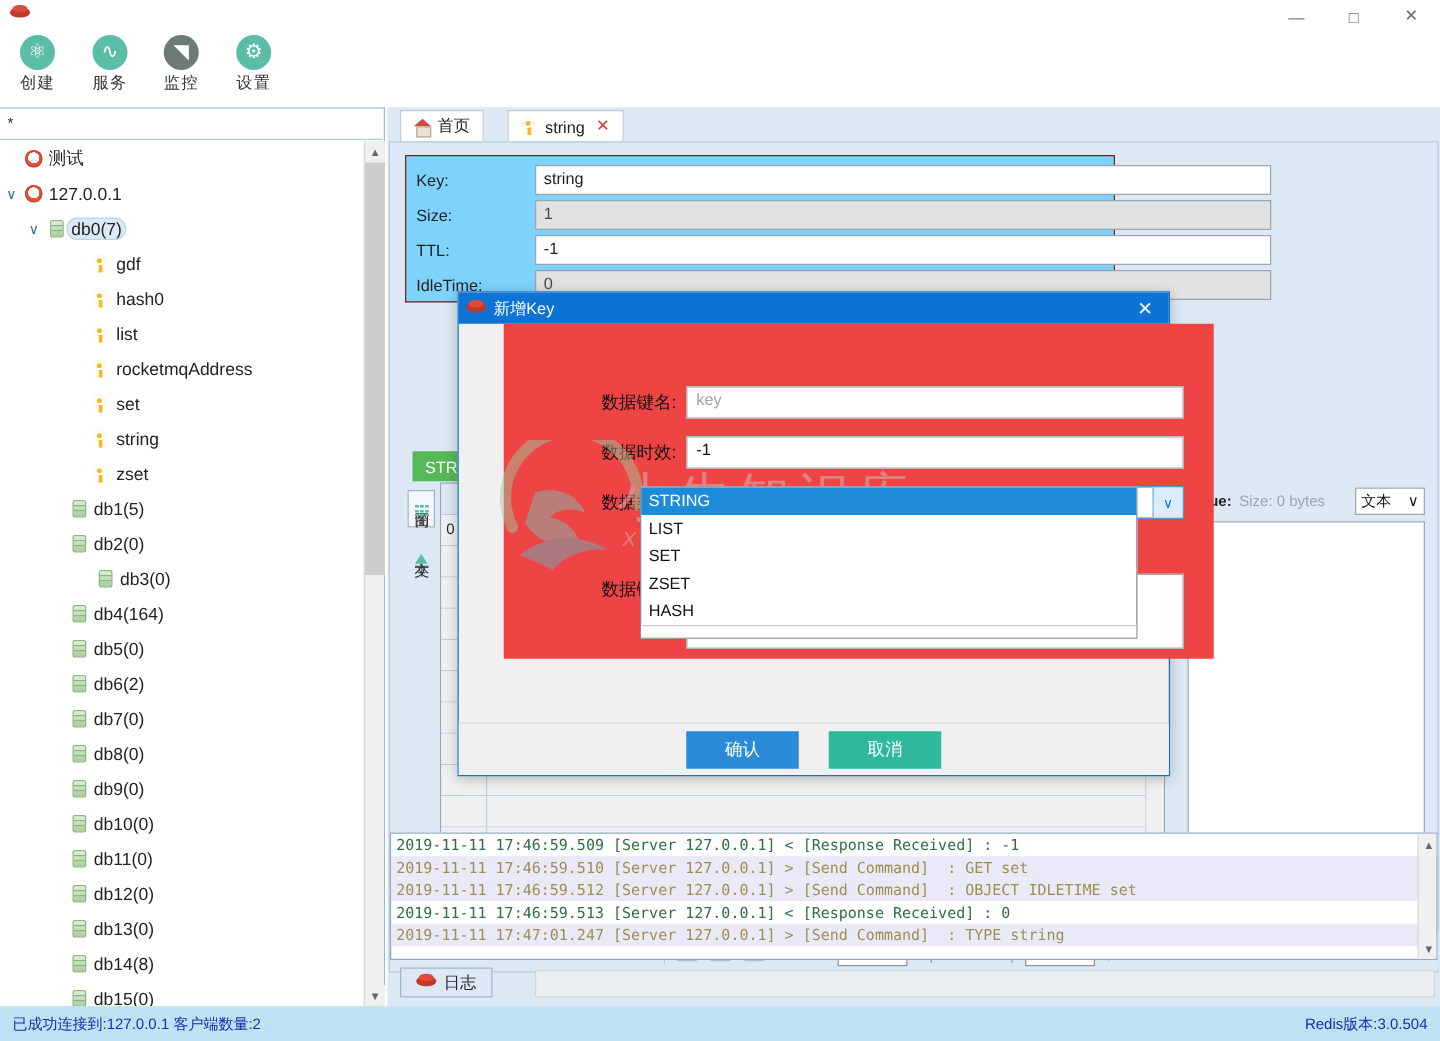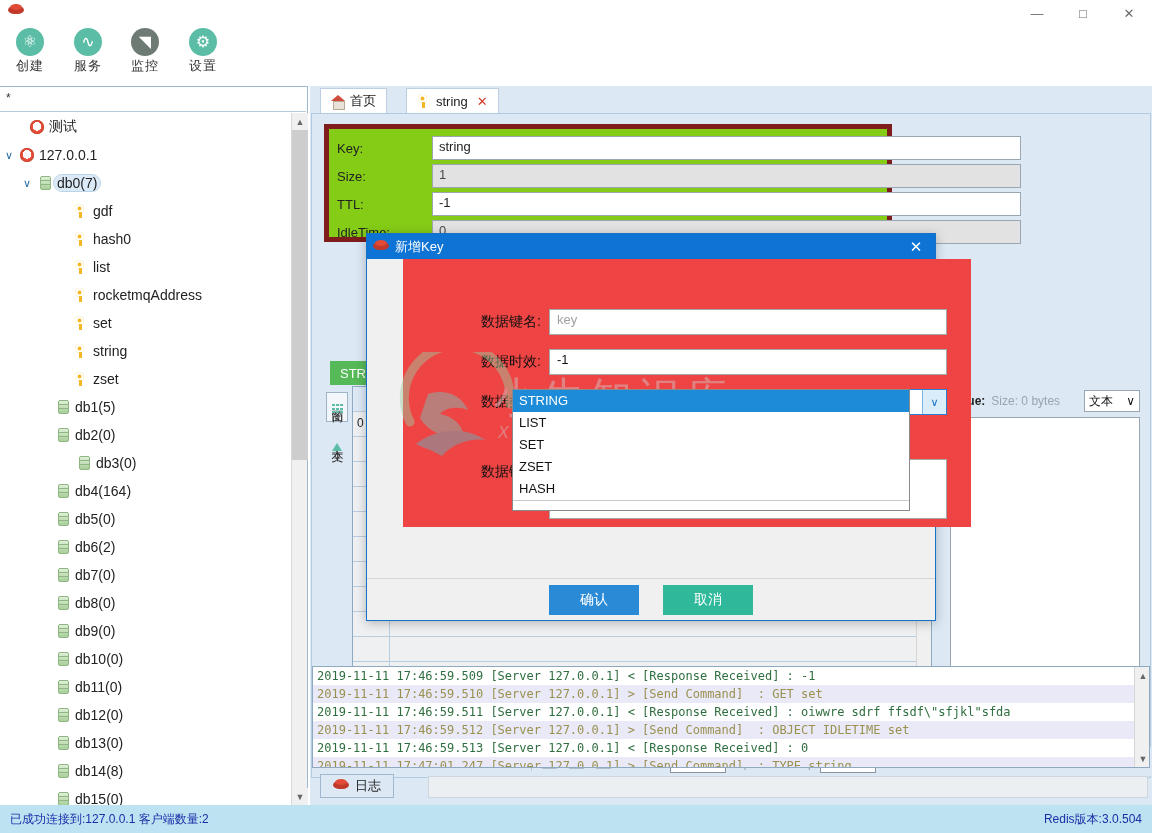--- a/index.html
+++ b/index.html
@@ -76,21 +76,21 @@
   .ic-home:before{content:"";position:absolute;left:0;top:0;border-left:7px solid transparent;
     border-right:7px solid transparent;border-bottom:6px solid #cf4b3a;}
   .ic-home:after{content:"";position:absolute;left:2px;top:6px;width:10px;height:7px;
     background:#e8e2d8;border:1px solid #b7a995;}
 
   .panel { position:absolute; left:1px; top:27px; width:840px; height:665px;
            background:#dce9f5; border:1px solid #b3cbe0; }
 
   
   .kform { position:absolute; left:12px; top:10px; width:568px; height:118px;
-           background:#84cc16; border:5px solid #7f1d1d; }
+           background:#7dd3fc; border:1px solid #7f1d1d; }
   .krow { position:absolute; left:8px; width:684px; height:26px; display:flex; align-items:center; }
   .klabel { width:95px; font-size:13px; color:#222; }
   .kinput { flex:1; height:24px; background:#fff; border:1px solid #9aa7b3;
             padding:2px 6px; font-size:13px; color:#222; }
   .kinput.ro { background:#e2e2e2; color:#4a4a4a; }
 
   
   .typebadge { position:absolute; left:18px; top:247px; height:24px; min-width:62px;
                background:#56b957; color:#fff; font-size:13px; display:flex;
                align-items:center; justify-content:center; padding:0 10px; z-index:1; }
@@ -263,21 +263,21 @@
     </div>
     <div class="tb-item" style="left:175px">
       <div class="tb-ico">⚙</div>
       <div class="tb-lbl">设置</div>
     </div>
   </div>
 
   <div class="sidebar">
     <div class="filter-box">*</div>
     <div class="tree" id="tree">
-        <div class="tree-row" style="padding-left: 10px;">
+        <div class="tree-row" style="padding-left: 0px;">
           <span class="tw"></span>
           <span class="ti">
             <span class="ic-server"></span>
           </span>
           <span class="tlabel">测试</span>
         </div>
         <div class="tree-row" style="padding-left: 0px;">
           <span class="tw">∨</span>
           <span class="ti">
             <span class="ic-server"></span>
@@ -608,21 +608,20 @@
         <span class="ptot">共1页</span>
       </div>
 
     </div>
   </div>
 
   <div class="logwrap">
     <div id="loglines">
         <div class="logline resp">2019-11-11 17:46:59.509 [Server 127.0.0.1] &lt; [Response Received] : -1</div>
         <div class="logline send">2019-11-11 17:46:59.510 [Server 127.0.0.1] &gt; [Send Command]  : GET set</div>
-        <div class="logline resp">2019-11-11 17:46:59.511 [Server 127.0.0.1] &lt; [Response Received] : oiwwre sdrf ffsdf\"sfjkl"sfda</div>
         <div class="logline send">2019-11-11 17:46:59.512 [Server 127.0.0.1] &gt; [Send Command]  : OBJECT IDLETIME set</div>
         <div class="logline resp">2019-11-11 17:46:59.513 [Server 127.0.0.1] &lt; [Response Received] : 0</div>
         <div class="logline send">2019-11-11 17:47:01.247 [Server 127.0.0.1] &gt; [Send Command]  : TYPE string</div>
       </div>
     <div class="logscroll">
       <div class="sb-btn">▲</div>
       <div class="sb-btn" style="position:absolute;bottom:0">▼</div>
     </div>
   </div>
   <div class="logtabs">

